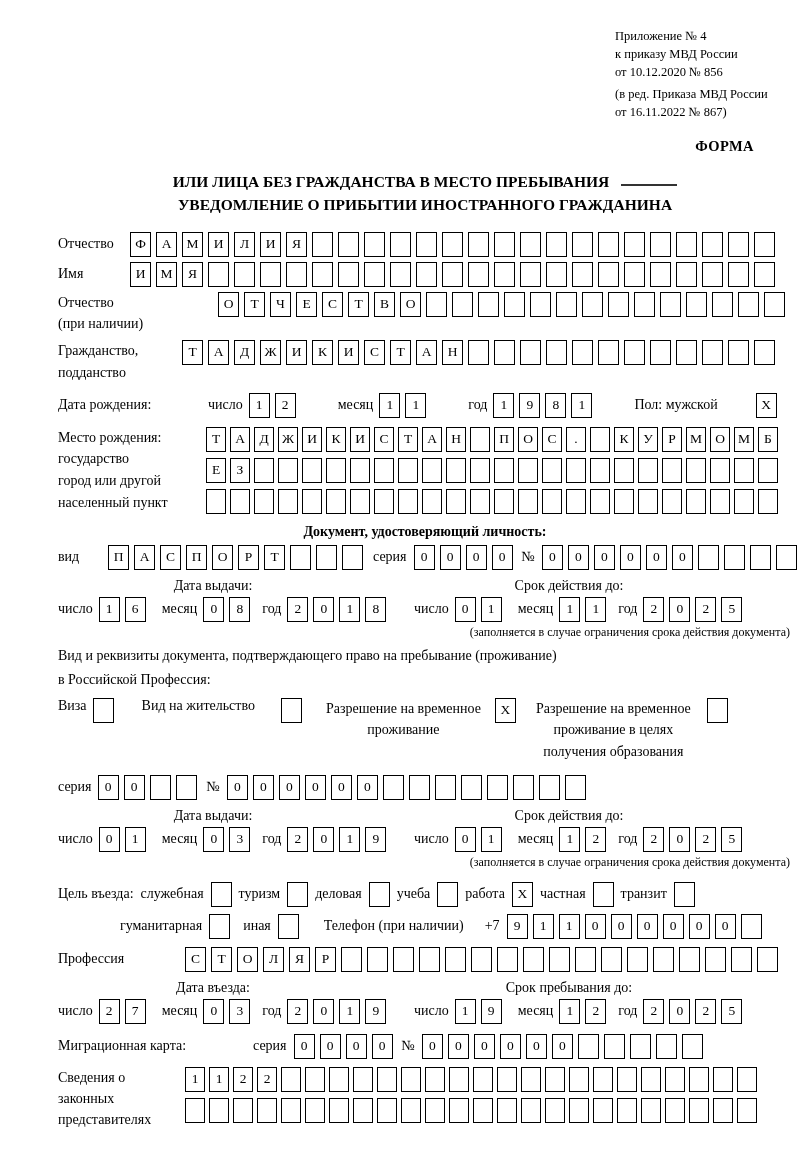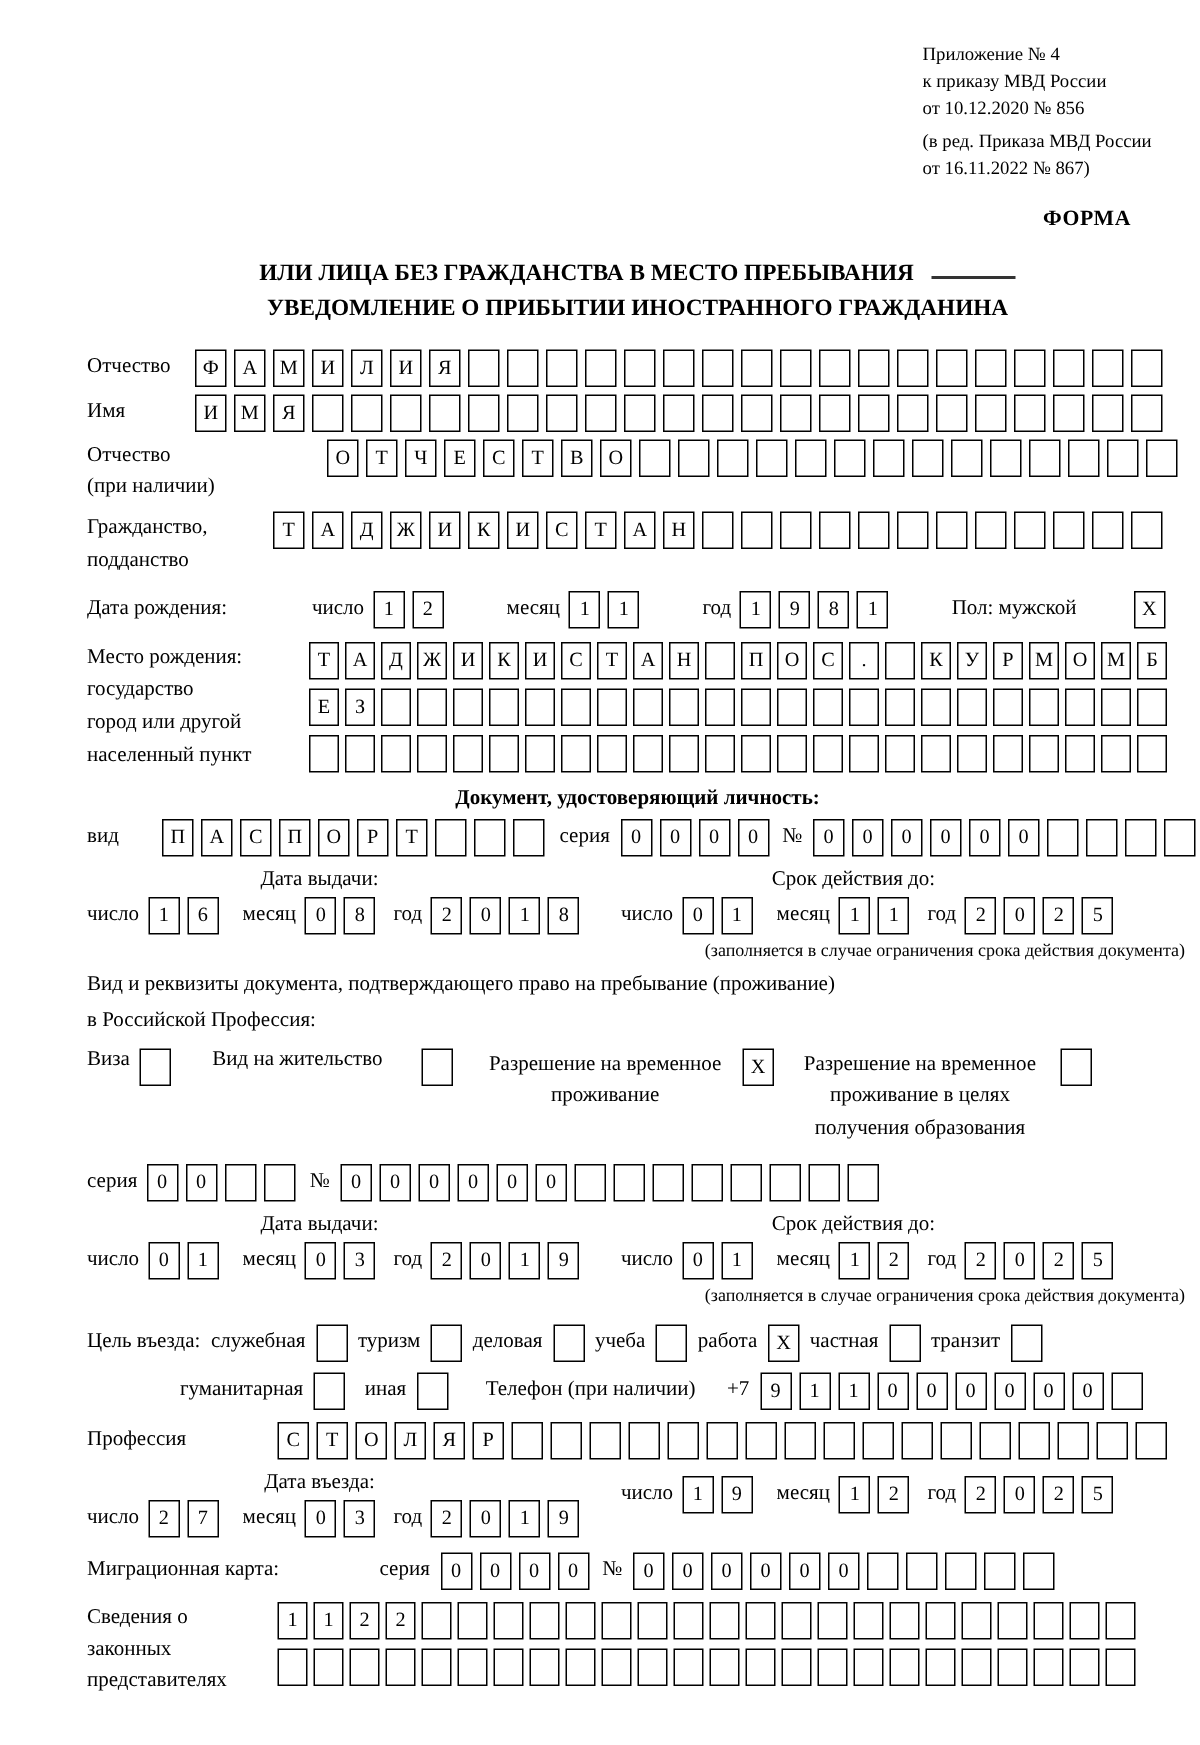--- a/index.html
+++ b/index.html
@@ -604,20 +604,21 @@
         <span class="dg-lbl lbl ml6">год</span>
           <span class="cells">
             <span class="cell">2</span>
             <span class="cell">0</span>
             <span class="cell">1</span>
             <span class="cell">9</span>
           </span>
       </div>
     </div>
     <div class="col-r">
+      <div class="col-head">Срок пребывания до:</div>
       <div class="col-line">
         <span class="dg-lbl lbl">число</span>
           <span class="cells">
             <span class="cell">1</span>
             <span class="cell">9</span>
           </span>
         <span class="dg-lbl lbl ml10">месяц</span>
           <span class="cells">
             <span class="cell">1</span>
             <span class="cell">2</span>

